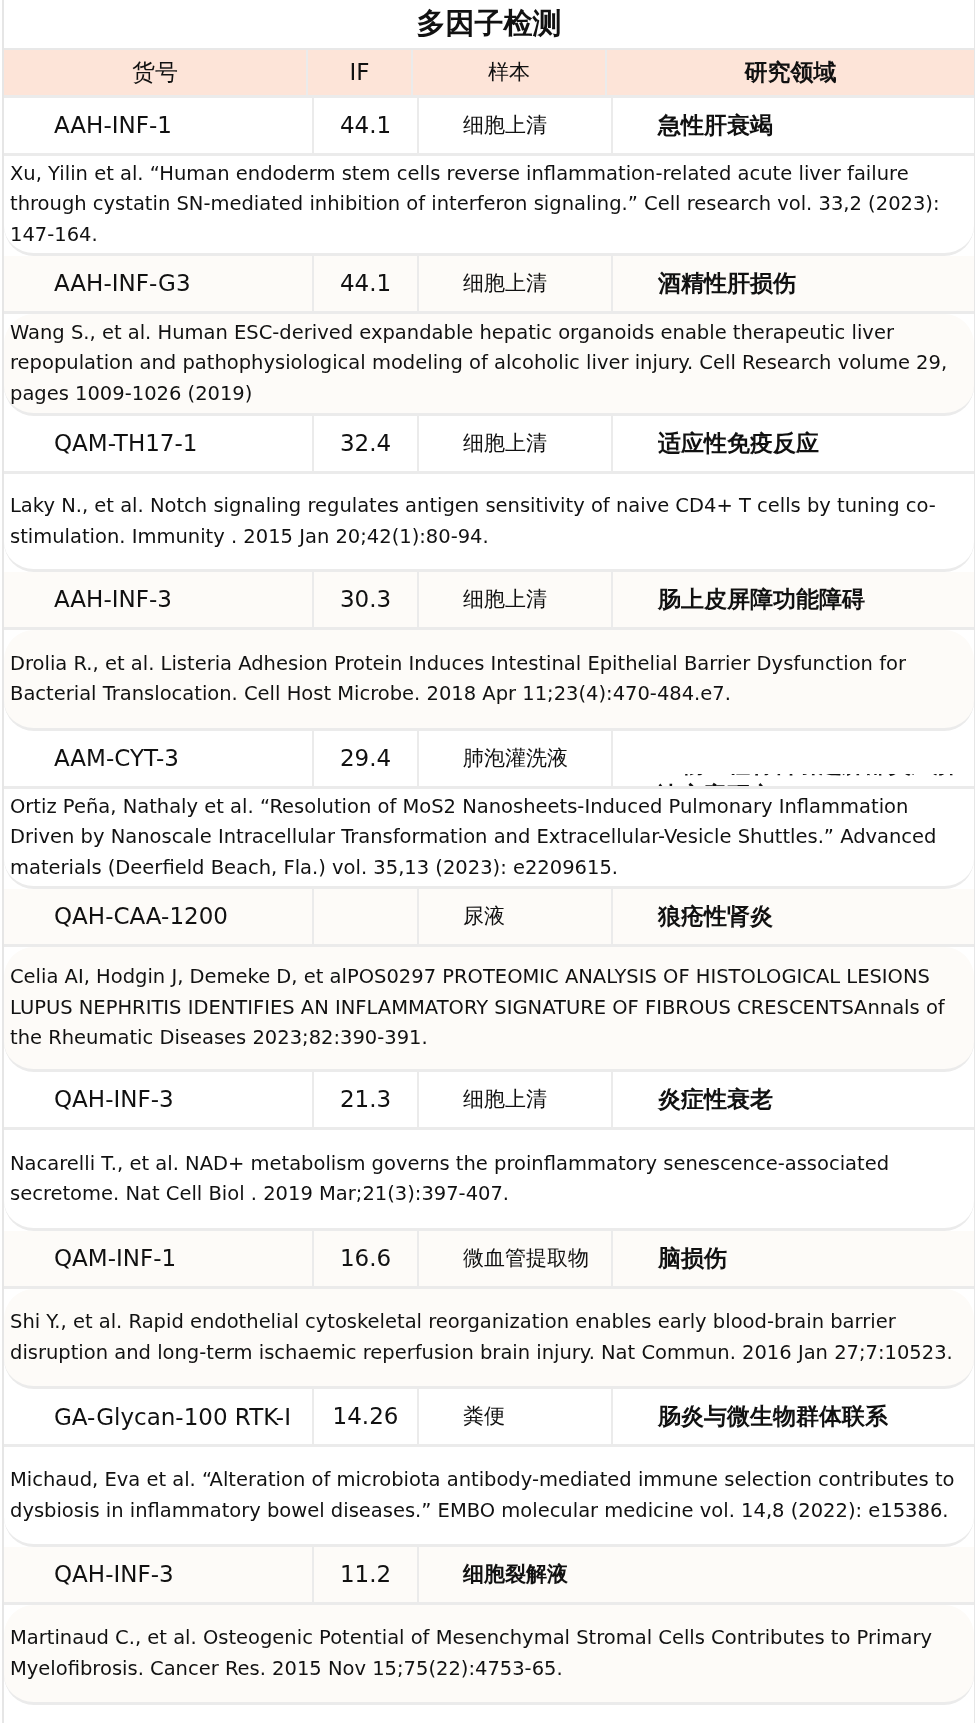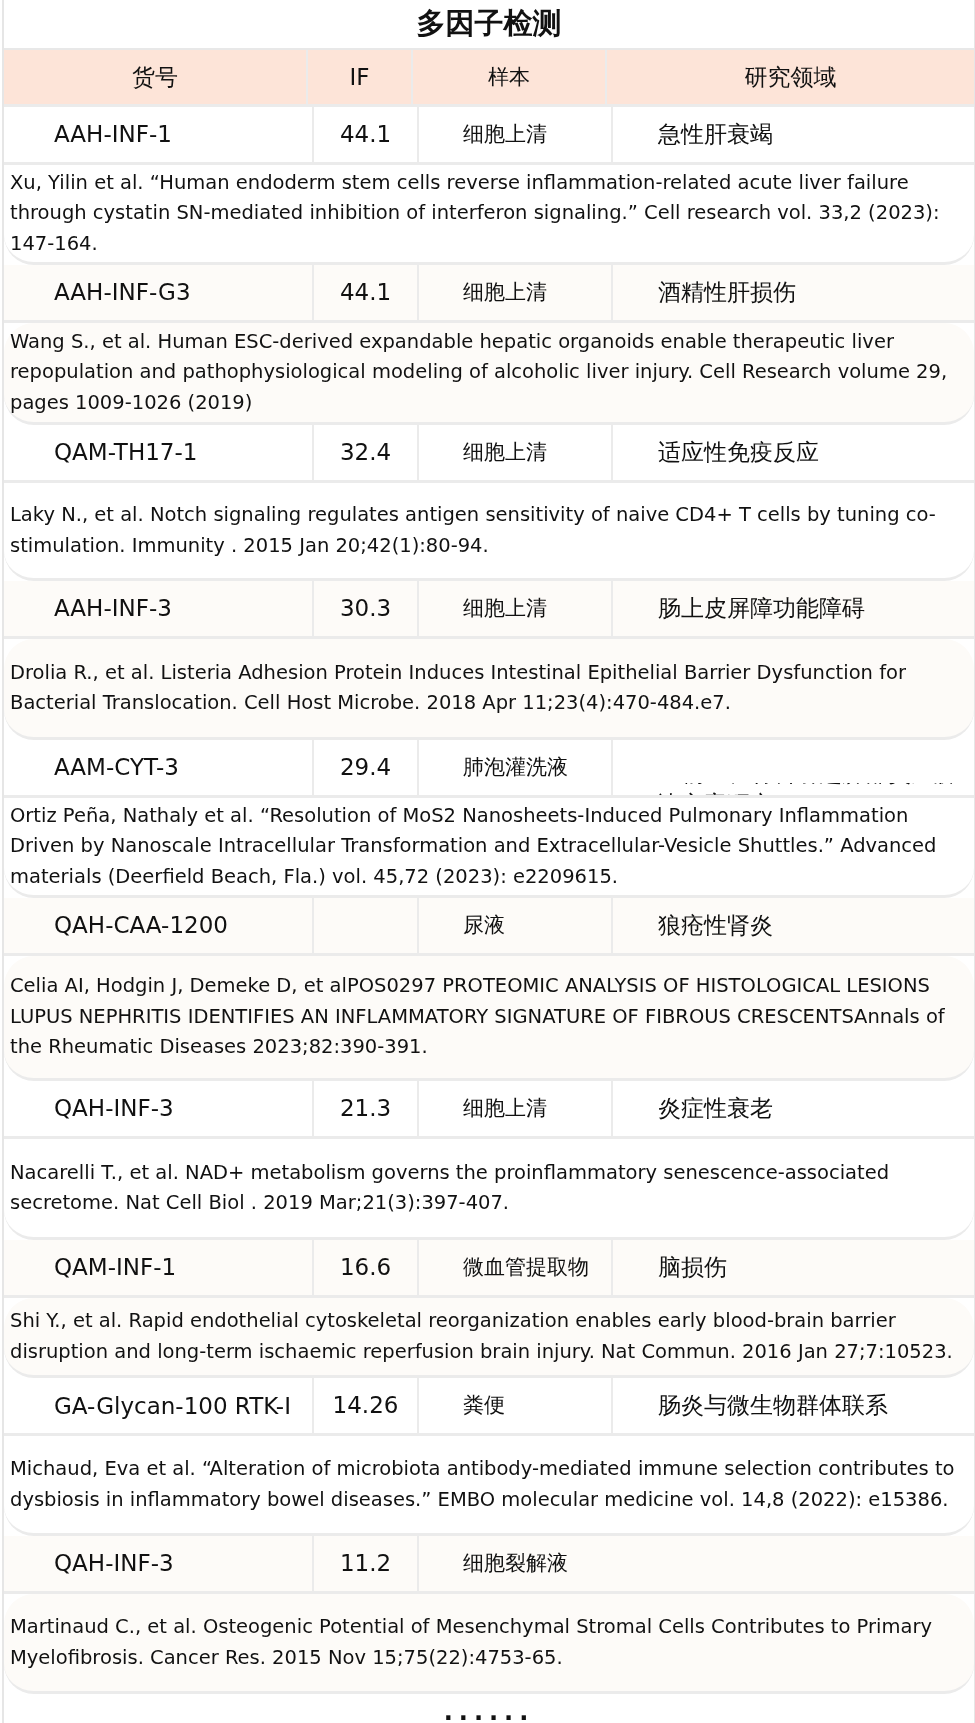--- a/index.html
+++ b/index.html
@@ -1,22 +1,22 @@
 <!DOCTYPE html>
 <html><head>
 <meta charset="utf-8">
 <style>
   html, body { margin: 0; padding: 0; background: #ffffff; }
   body { width: 975px; height: 1723px; overflow: hidden; font-family: "DejaVu Sans", "Liberation Sans", sans-serif; color: #111; }
   .table { position: absolute; left: 2px; top: 0; width: 970px; border-right: 2px solid #e6e6e6; border-left: 2px solid #e6e6e6; }
   .title { height: 50px; display: flex; align-items: center; justify-content: center; font-weight: bold; font-size: 29px; background: #ffffff; border-bottom: 2px solid #e8e8e8; box-sizing: border-box; }
   .row { display: flex; box-sizing: border-box; border-bottom: 3px solid #ebebeb; }
-  .header { height: 57px; background: #fde4d8; font-size: 23px; }
+  .header { height: 48px; background: #fde4d8; font-size: 23px; }
   .cell { display: flex; align-items: center; box-sizing: border-box; border-right: 2px solid #ebebeb; line-height: 1.25; }
-  .cell:last-child { border-right: none; }
+  .cell:last-child { border-right: none; font-weight: bold; }
   .c1 { width: 304px; padding-left: 44px; font-size: 23px; }
   .c2 { width: 105px; justify-content: center; font-size: 23px; }
   .c3 { width: 194px; padding-left: 44px; font-size: 21px; }
   .c4 { flex: 1; padding-left: 45px; font-size: 23px; }
   .header .cell { justify-content: center; padding-left: 0; }
   .data { height: 58px; padding-left: 6px; }
   .ref { padding: 0 6px; font-size: 19.5px; line-height: 30.5px; display: flex; align-items: center; box-sizing: border-box; border-radius: 30px; }
   .white { background: #ffffff; }
   .cream { background: #fdfbf8; }
   .c4.tight { font-size: 23px; line-height: 31px; overflow: hidden; align-items: center; padding-right: 6px; margin-top: 43px; }
@@ -67,21 +67,21 @@
     <div class="cell c4">肠上皮屏障功能障碍</div>
   </div>
   <div class="row ref cream" style="height:101px">Drolia R., et al. Listeria Adhesion Protein Induces Intestinal Epithelial Barrier Dysfunction for Bacterial Translocation. Cell Host Microbe. 2018 Apr 11;23(4):470-484.e7.</div>
 
   <div class="row data white">
     <div class="cell c1">AAM-CYT-3</div>
     <div class="cell c2">29.4</div>
     <div class="cell c3">肺泡灌洗液</div>
     <div class="cell c4 tight">生物工程材料引起肺部炎症解决方案研究</div>
   </div>
-  <div class="row ref white" style="height:100px">Ortiz Peña, Nathaly et al. “Resolution of MoS2 Nanosheets-Induced Pulmonary Inflammation Driven by Nanoscale Intracellular Transformation and Extracellular-Vesicle Shuttles.” Advanced materials (Deerfield Beach, Fla.) vol. 45,72 (2023): e2209615.</div>
+  <div class="row ref white" style="height:100px">Ortiz Peña, Nathaly et al. “Resolution of MoS2 Nanosheets-Induced Pulmonary Inflammation Driven by Nanoscale Intracellular Transformation and Extracellular-Vesicle Shuttles.” Advanced materials (Deerfield Beach, Fla.) vol. 35,13 (2023): e2209615.</div>
 
   <div class="row data cream">
     <div class="cell c1">QAH-CAA-1200</div>
     <div class="cell c2"></div>
     <div class="cell c3">尿液</div>
     <div class="cell c4">狼疮性肾炎</div>
   </div>
   <div class="row ref cream" style="height:125px">Celia AI, Hodgin J, Demeke D, et alPOS0297  PROTEOMIC ANALYSIS OF HISTOLOGICAL LESIONS LUPUS NEPHRITIS IDENTIFIES AN INFLAMMATORY SIGNATURE OF FIBROUS CRESCENTSAnnals of the Rheumatic Diseases 2023;82:390-391.</div>
 
   <div class="row data white">
@@ -91,21 +91,21 @@
     <div class="cell c4">炎症性衰老</div>
   </div>
   <div class="row ref white" style="height:101px">Nacarelli T., et al. NAD+ metabolism governs the proinflammatory senescence-associated secretome.  Nat Cell Biol . 2019 Mar;21(3):397-407.</div>
 
   <div class="row data cream">
     <div class="cell c1">QAM-INF-1</div>
     <div class="cell c2">16.6</div>
     <div class="cell c3">微血管提取物</div>
     <div class="cell c4">脑损伤</div>
   </div>
-  <div class="row ref cream" style="height:80px">Shi Y., et al. Rapid endothelial cytoskeletal reorganization enables early blood-brain barrier disruption and long-term ischaemic reperfusion brain injury. Nat Commun. 2016 Jan 27;7:10523.</div>
+  <div class="row ref cream" style="height:100px">Shi Y., et al. Rapid endothelial cytoskeletal reorganization enables early blood-brain barrier disruption and long-term ischaemic reperfusion brain injury. Nat Commun. 2016 Jan 27;7:10523.</div>
 
   <div class="row data white">
     <div class="cell c1 tight">GA-Glycan-100 RTK-I</div>
     <div class="cell c2">14.26</div>
     <div class="cell c3">粪便</div>
     <div class="cell c4">肠炎与微生物群体联系</div>
   </div>
   <div class="row ref white" style="height:100px">Michaud, Eva et al. “Alteration of microbiota antibody-mediated immune selection contributes to dysbiosis in inflammatory bowel diseases.” EMBO molecular medicine vol. 14,8 (2022): e15386.</div>
 
   <div class="row data cream">

